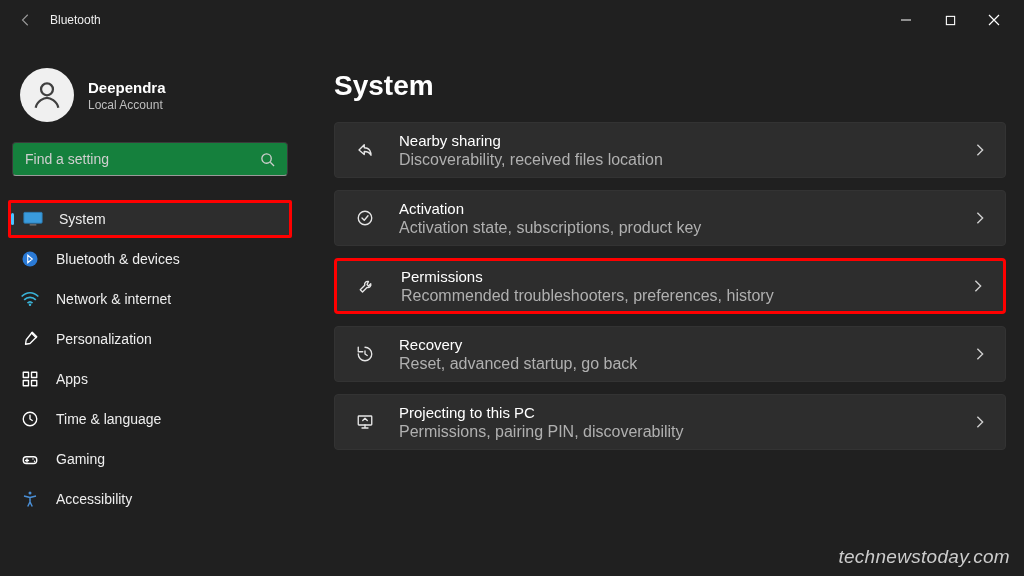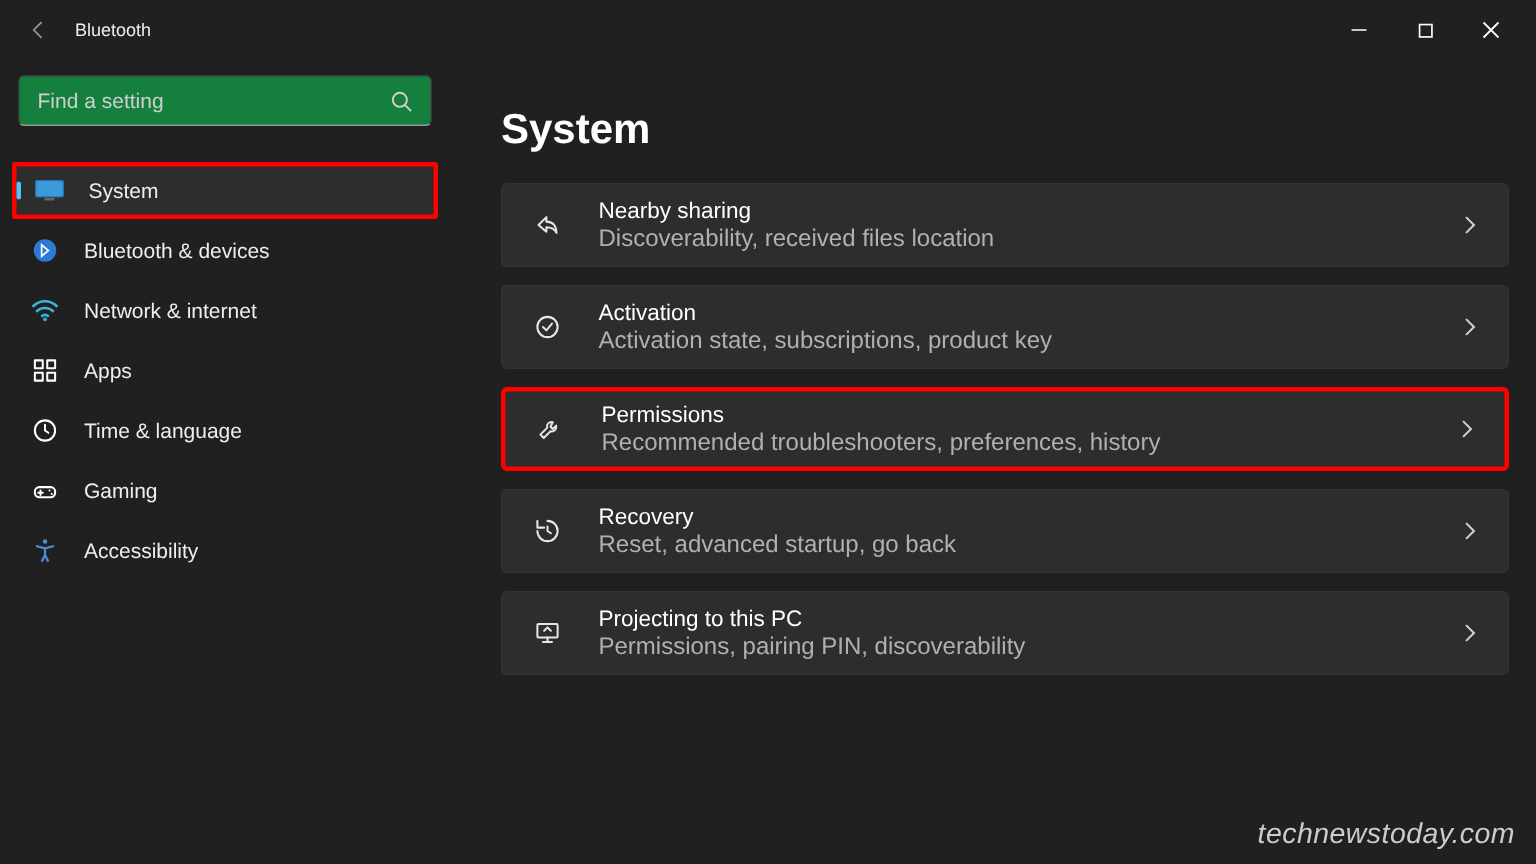--- a/index.html
+++ b/index.html
@@ -186,20 +186,32 @@
       <svg width="12" height="12" viewBox="0 0 12 12">
           <path d="M1 1 L11 11 M11 1 L1 11" stroke="#fff" stroke-width="1.2"></path>
         </svg>
     </div>
   </div>
 </div>
 
 <div class="main-area">
 
   <div class="sidebar">
+    <div class="user-block">
+      <div class="avatar">
+        <svg width="34" height="34" viewBox="0 0 24 24">
+            <circle cx="12" cy="8" r="4.2" fill="none" stroke="#404040" stroke-width="1.6"></circle>
+            <path d="M4 21c1-5 6-7 8-7s7 2 8 7" fill="none" stroke="#404040" stroke-width="1.6"></path>
+          </svg>
+      </div>
+      <div class="user-text">
+        <div class="user-name">Deependra</div>
+        <div class="user-sub">Local Account</div>
+      </div>
+    </div>
 
     <div class="search-wrap">
       <div class="search">
         <input placeholder="Find a setting" style="">
         <span class="sicon">
           <svg width="15" height="15" viewBox="0 0 16 16">
               <circle cx="7" cy="7" r="5" stroke="currentColor" stroke-width="1.4" fill="none"></circle>
               <path d="M11 11 L15 15" stroke="currentColor" stroke-width="1.4"></path>
             </svg>
         </span>
@@ -230,20 +242,29 @@
             <svg width="20" height="16" viewBox="0 0 24 18">
               <path d="M2 6c6-6 14-6 20 0M5 10c4-4 10-4 14 0M9 14c2-2 4-2 6 0" stroke="#3ab3d8" stroke-width="2" fill="none"></path>
               <circle cx="12" cy="16" r="1.5" fill="#3ab3d8"></circle>
             </svg>
           </span>
           <span class="nav-label">Network &amp; internet</span>
         </div>
         <div class="nav-item">
           <span class="nav-icon">
             <svg width="18" height="18" viewBox="0 0 24 24" fill="none" stroke="currentColor" stroke-width="1.8" stroke-linecap="round" stroke-linejoin="round">
+              <path d="M15 3l6 6-9 9-6 1 1-6z"></path>
+              <path d="M14 4l6 6"></path>
+            </svg>
+          </span>
+          <span class="nav-label">Personalization</span>
+        </div>
+        <div class="nav-item">
+          <span class="nav-icon">
+            <svg width="18" height="18" viewBox="0 0 24 24" fill="none" stroke="currentColor" stroke-width="1.8" stroke-linecap="round" stroke-linejoin="round">
               <rect x="3" y="3" width="7" height="7"></rect>
               <rect x="14" y="3" width="7" height="7"></rect>
               <rect x="3" y="14" width="7" height="7"></rect>
               <rect x="14" y="14" width="7" height="7"></rect>
             </svg>
           </span>
           <span class="nav-label">Apps</span>
         </div>
         <div class="nav-item">
           <span class="nav-icon">

